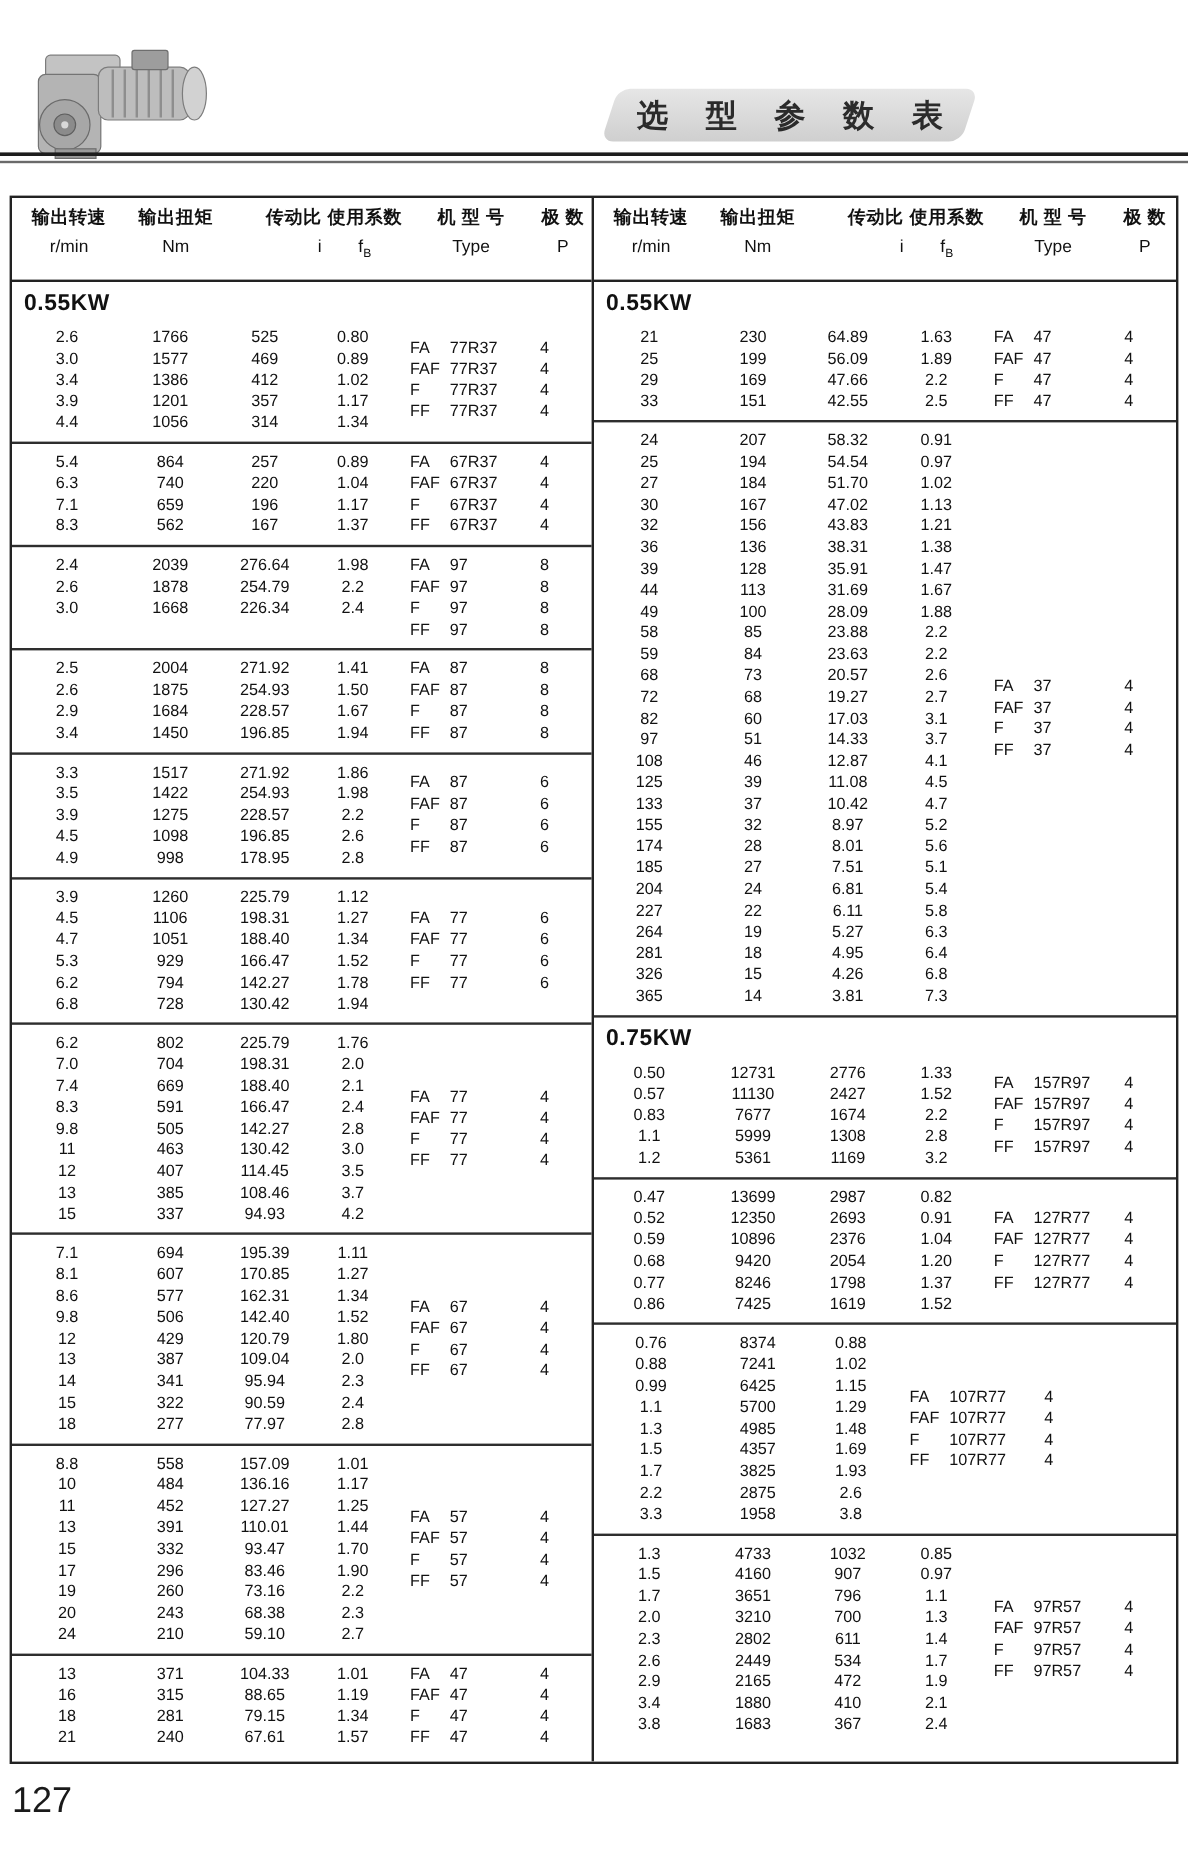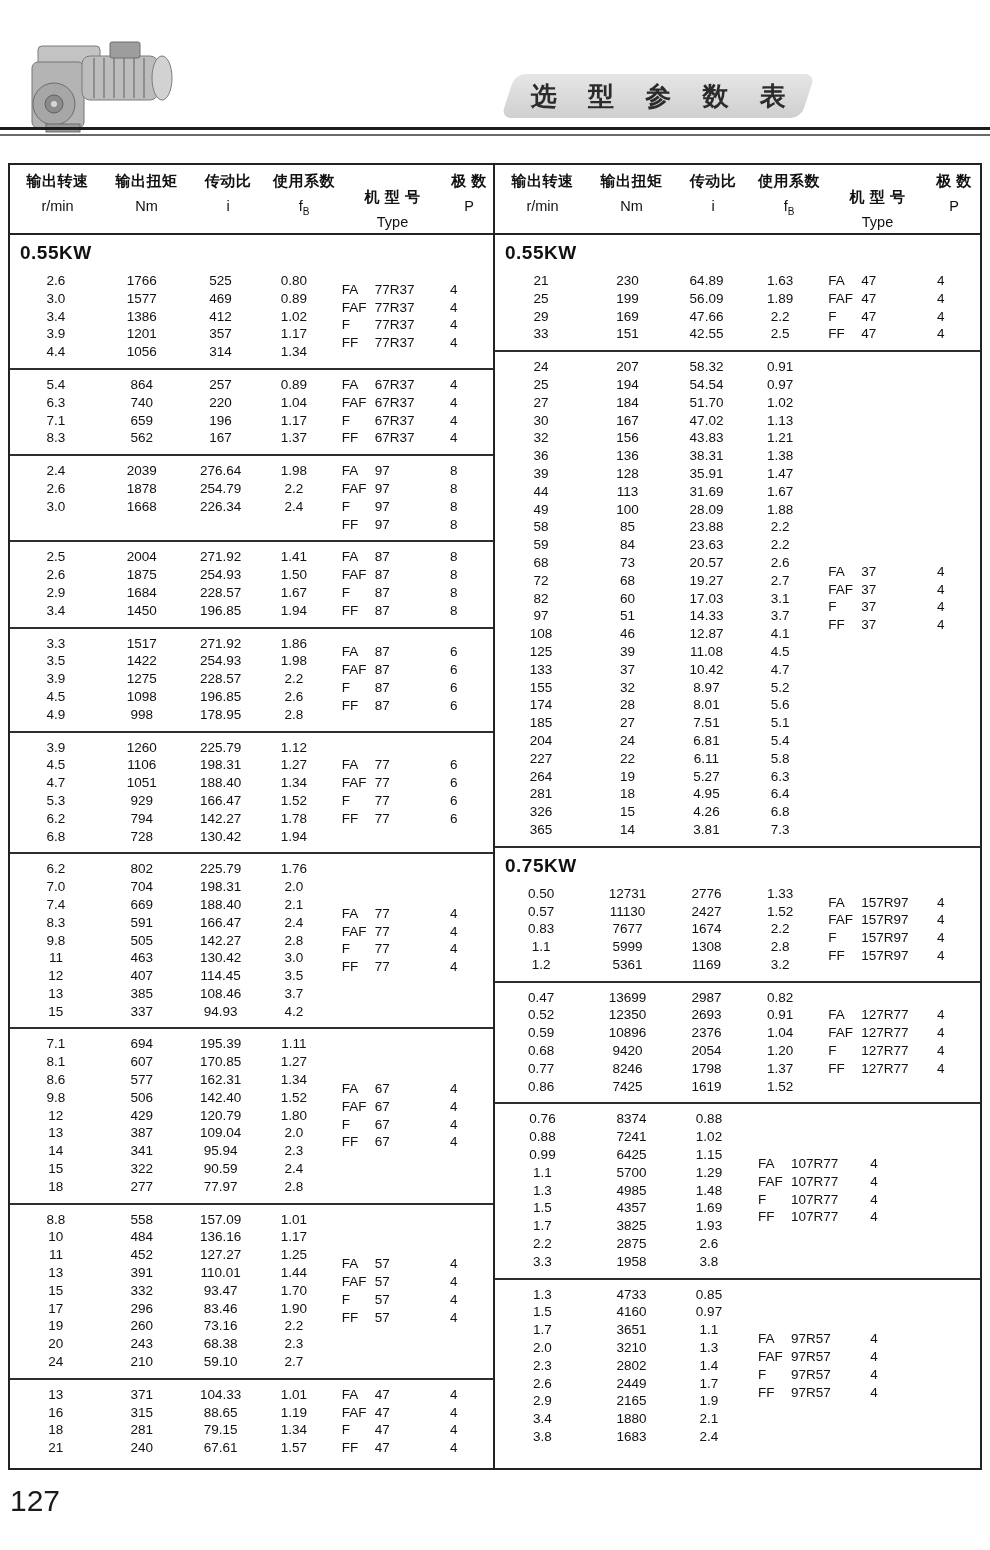--- a/index.html
+++ b/index.html
@@ -22,22 +22,22 @@
           border:2px solid #222;box-sizing:border-box;display:flex;overflow:hidden;background:#fff;}
   .half{width:485px;box-sizing:border-box;}
   .half.left{border-right:2px solid #222;}
 
   .thead{height:70px;border-bottom:2px solid #222;display:flex;box-sizing:border-box;padding-top:7px;}
   .hc{text-align:center;}
   .hc .cn{font-size:15px;font-weight:600;letter-spacing:0.5px;white-space:nowrap;}
   .hc .un{font-size:14.5px;margin-top:7px;}
   .hc sub{font-size:10px;}
 
-  .c1{width:95px;} .c2{width:83px;} .c3{width:80px;} .c4{width:72px;}
-  .c5{width:105px;margin-top:16px;} .c6{width:48px;}
+  .c1{width:95px;} .c2{width:83px;} .c3{width:80px;text-align:right;} .c4{width:72px;}
+  .c5{width:105px;} .c6{width:48px;}
 
   .section-label{font-size:19px;font-weight:700;padding:7px 0 2px 10px;letter-spacing:0.5px;}
   .sep{border-top:2px solid #2e2e2e;}
 
   .block{display:flex;padding:6px 16px 7px 0;}
   .cell{line-height:17.8px;font-size:13.5px;}
   .ncol{text-align:center;}
   .ncol.c1{width:95px;} .ncol.c2{width:83px;} .ncol.c3{width:80px;} .ncol.c4{width:72px;}
   .tcol{width:105px;display:flex;flex-direction:column;justify-content:center;
         padding-left:13px;box-sizing:border-box;}
@@ -1090,20 +1090,31 @@
             <div class="cell">4733</div>
             <div class="cell">4160</div>
             <div class="cell">3651</div>
             <div class="cell">3210</div>
             <div class="cell">2802</div>
             <div class="cell">2449</div>
             <div class="cell">2165</div>
             <div class="cell">1880</div>
             <div class="cell">1683</div>
           </div>
+          <div class="ncol c3">
+            <div class="cell">1032</div>
+            <div class="cell">907</div>
+            <div class="cell">796</div>
+            <div class="cell">700</div>
+            <div class="cell">611</div>
+            <div class="cell">534</div>
+            <div class="cell">472</div>
+            <div class="cell">410</div>
+            <div class="cell">367</div>
+          </div>
           <div class="ncol c4">
             <div class="cell">0.85</div>
             <div class="cell">0.97</div>
             <div class="cell">1.1</div>
             <div class="cell">1.3</div>
             <div class="cell">1.4</div>
             <div class="cell">1.7</div>
             <div class="cell">1.9</div>
             <div class="cell">2.1</div>
             <div class="cell">2.4</div>

